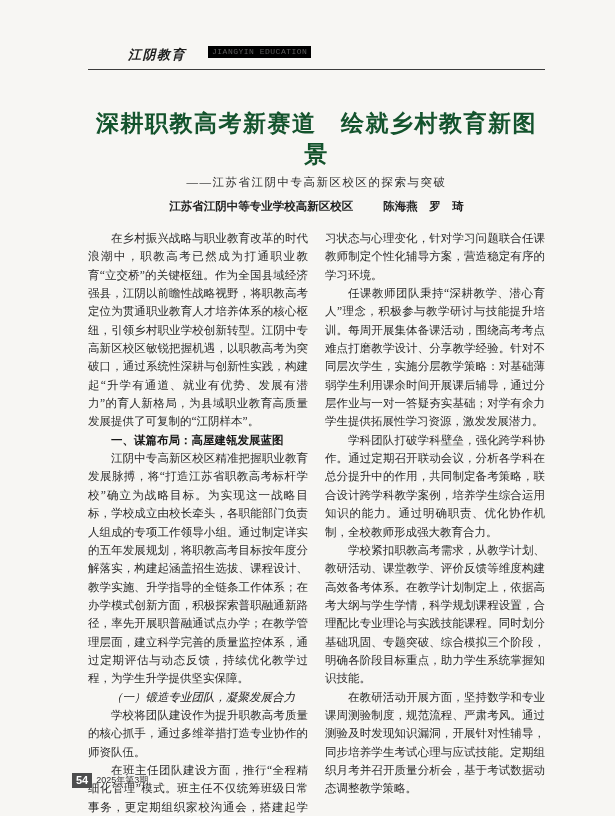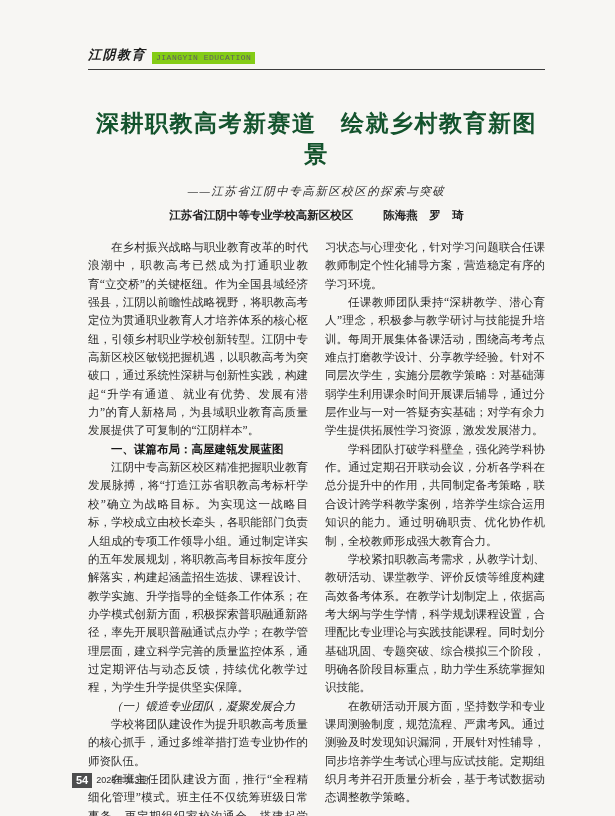--- a/index.html
+++ b/index.html
@@ -6,41 +6,41 @@
   .page {
     width:615px; height:816px;
     background:#f7f6f3;
     position:relative;
     box-sizing:border-box;
     padding:46px 70px 0 88px;
     font-family:"Liberation Serif","DejaVu Serif",serif;
     color:#2b2b2b;
     overflow:hidden;
   }
-  .header { display:flex; align-items:flex-end; gap:6px; }
+  .header { display:flex; align-items:flex-start; gap:22px;margin-left:40px; }
   .mag-zh {
     font-family:"DejaVu Serif","Liberation Serif",serif;
     font-style:italic; font-weight:bold;
     font-size:13px; letter-spacing:1.5px; color:#1e1e1e;
   }
   .mag-en {
-    background:#84cc16; color:#5e5e5e;
+    background:#000000; color:#5e5e5e;
     font-family:"Liberation Mono","DejaVu Sans Mono",monospace;
     font-size:8px; line-height:10px; padding:1px 4px; letter-spacing:0.5px;
   }
   .header-rule { border:none; border-top:1.3px solid #3c3c3c; margin:5px 0 0 0; }
 
   .title {
     text-align:center; font-size:23px; font-weight:600;
     letter-spacing:1.5px; margin:38px 0 0 0; color:#14532d;
     font-family:"Liberation Serif","DejaVu Serif",serif;
   }
   .subtitle {
-    text-align:center; font-style:italic; font-size:11.5px;
-    margin-top:14px; letter-spacing:1.5px; color:#2e2e2e;
+    text-align:center; font-size:11.5px;
+    margin-top:5px; letter-spacing:1.5px; color:#2e2e2e;
   }
   .authors {
     text-align:center; font-family:"Liberation Sans","DejaVu Sans",sans-serif;
     font-weight:bold; font-size:11.5px; margin-top:9px; color:#1f1f1f;
   }
   .authors .gap { display:inline-block; width:30px; }
 
   .columns { display:flex; gap:17px; margin-top:15px; }
   .col { flex:1; min-width:0; font-size:11.5px; line-height:18.35px; text-align:justify; }
   .col p { margin:0; }

